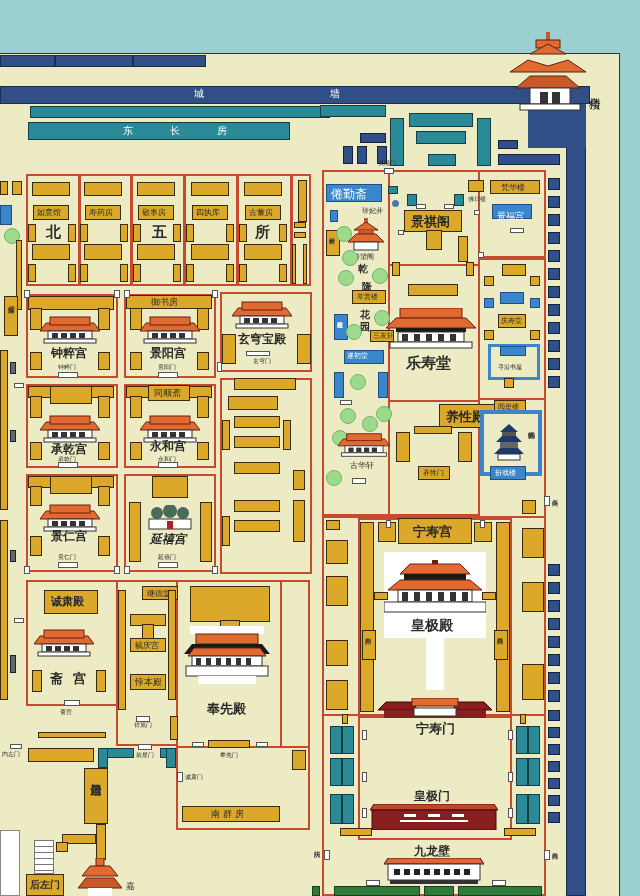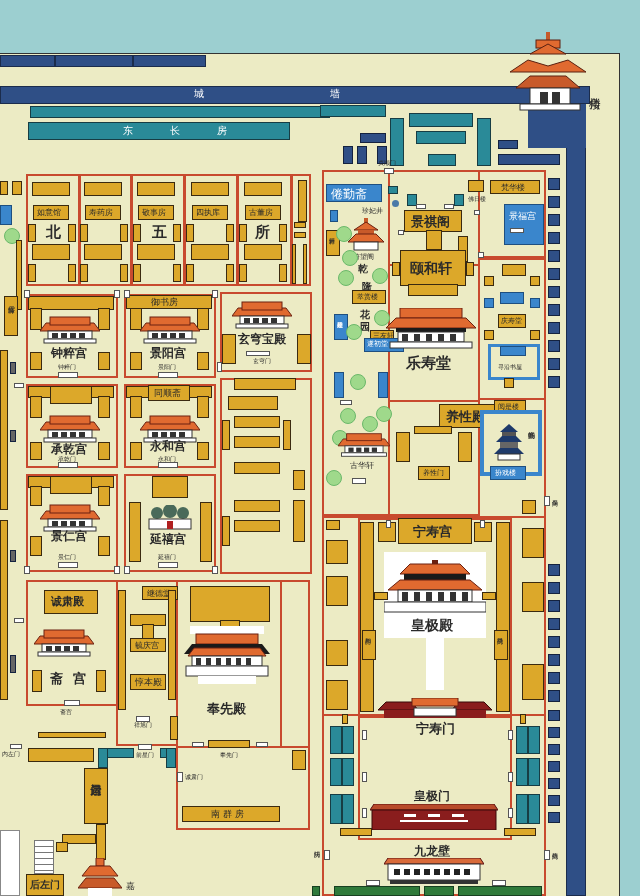--- a/index.html
+++ b/index.html
@@ -303,21 +303,21 @@
   <span class="lbl lbl-sm" style="left:58px;top:554px;font-size:6px;">景仁门</span>
   <div class="abs gate" style="left:58px;top:562px;width:20px;height:6px;"></div>
 
   <svg class="abs" style="left:145px;top:505px;" width="50" height="26" viewBox="0 0 50 26">
     <circle cx="12" cy="8" r="6" fill="#4a6a5a"></circle>
       <circle cx="25" cy="6" r="7" fill="#4a6a5a"></circle>
       <circle cx="38" cy="8" r="6" fill="#4a6a5a"></circle>
     <rect x="4" y="14" width="42" height="10" fill="#fff" stroke="#333"></rect>
     <rect x="22" y="16" width="6" height="8" fill="#b02020"></rect>
   </svg>
-  <span class="lbl lbl-med" style="left:150px;top:533px;">延禧宫</span>
+  <span class="lbl lbl-med" style="left:150px;top:533px;font-style:italic;">延禧宫</span>
   <span class="lbl lbl-sm" style="left:158px;top:554px;font-size:6px;">延禧门</span>
   <div class="abs gate" style="left:158px;top:562px;width:20px;height:6px;"></div>
 
   <div>
     <div class="abs gate" style="left:24px;top:290px;width:6px;height:8px;"></div>
     <div class="abs gate" style="left:114px;top:290px;width:6px;height:8px;"></div>
     <div class="abs gate" style="left:124px;top:290px;width:6px;height:8px;"></div>
     <div class="abs gate" style="left:212px;top:290px;width:6px;height:8px;"></div>
     <div class="abs gate" style="left:24px;top:566px;width:6px;height:8px;"></div>
     <div class="abs gate" style="left:114px;top:566px;width:6px;height:8px;"></div>
@@ -461,21 +461,21 @@
       <span class="lbl lbl-sm" style="left:4px;top:3px;font-size:7px;">萃赏楼</span>
     </div>
   <span class="lbl lbl-med" style="left:360px;top:310px;font-size:10px;">花</span>
   <span class="lbl lbl-med" style="left:360px;top:322px;font-size:10px;">园</span>
   <div class="abs blue" style="left:334px;top:314px;width:14px;height:26px;">
       <span class="lbl lbl-sm lbl-white lbl-vert" style="left:2px;top:2px;font-size:6px;">延趣楼</span>
     </div>
   <div class="abs gold" style="left:370px;top:330px;width:24px;height:12px;">
       <span class="lbl lbl-sm" style="left:2px;top:2px;font-size:7px;">三友轩</span>
     </div>
-  <div class="abs blue" style="left:344px;top:338px;width:40px;height:14px;margin-left:20px;">
+  <div class="abs blue" style="left:344px;top:350px;width:40px;height:14px;">
       <span class="lbl lbl-sm lbl-white" style="left:2px;top:2px;font-size:7px;">遂初堂</span>
     </div>
   <div class="abs blue" style="left:334px;top:372px;width:10px;height:26px;"></div>
   <div class="abs blue" style="left:378px;top:372px;width:10px;height:26px;"></div>
   <div>
     <div class="tree" style="left:336px;top:226px;"></div>
     <div class="tree" style="left:342px;top:250px;"></div>
     <div class="tree" style="left:338px;top:270px;"></div>
     <div class="tree" style="left:372px;top:268px;"></div>
     <div class="tree" style="left:374px;top:310px;"></div>
@@ -488,23 +488,20 @@
     <div class="tree" style="left:326px;top:470px;"></div>
   </div>
 
   <div class="abs teal" style="left:407px;top:194px;width:10px;height:12px;"></div>
   <div class="abs teal" style="left:454px;top:194px;width:10px;height:12px;"></div>
   <div class="abs gold" style="left:404px;top:210px;width:58px;height:22px;">
       <span class="lbl lbl-med" style="left:6px;top:4px;font-size:13px;">景祺阁</span>
     </div>
   <div class="abs gold" style="left:426px;top:230px;width:16px;height:20px;"></div>
   <div class="abs gold" style="left:458px;top:236px;width:10px;height:26px;"></div>
-  <div class="abs gold" style="left:400px;top:250px;width:66px;height:36px;">
-      <span class="lbl lbl-med" style="left:9px;top:10px;font-size:14px;">颐和轩</span>
-    </div>
   <div class="abs gold" style="left:408px;top:284px;width:50px;height:12px;"></div>
   <div class="abs gold" style="left:392px;top:262px;width:8px;height:14px;"></div>
   <div class="abs gold" style="left:466px;top:262px;width:8px;height:14px;"></div>
   <svg class="abs" style="left:386px;top:308px;" width="90" height="42" viewBox="0 0 90 42">
     <rect x="14" y="0" width="62" height="10" fill="#e06a30" stroke="#6a2010"></rect>
     <polygon points="0,20 10,10 80,10 90,20" fill="#e06a30" stroke="#6a2010"></polygon>
     <rect x="10" y="20" width="70" height="4" fill="#1a1a1a"></rect>
     <rect x="12" y="24" width="66" height="10" fill="#fff" stroke="#333"></rect>
     <rect x="16" y="26" width="6" height="7" fill="#333"></rect>
       <rect x="28" y="26" width="6" height="7" fill="#333"></rect>
@@ -513,21 +510,21 @@
       <rect x="64" y="26" width="6" height="7" fill="#333"></rect>
     <rect x="4" y="34" width="82" height="6" fill="#fff" stroke="#333"></rect>
   </svg>
   <span class="lbl lbl-big" style="left:406px;top:356px;">乐寿堂</span>
 
   <div class="abs gold" style="left:468px;top:180px;width:16px;height:12px;"></div>
   <div class="abs gold" style="left:490px;top:180px;width:50px;height:14px;">
       <span class="lbl lbl-sm" style="left:10px;top:3px;font-size:8px;">梵华楼</span>
     </div>
   <span class="lbl lbl-sm" style="left:468px;top:196px;font-size:6px;">佛日楼</span>
-  <div class="abs blue" style="left:504px;top:204px;width:40px;height:41px;">
+  <div class="abs blue" style="left:492px;top:204px;width:40px;height:15px;">
       <span class="lbl lbl-sm lbl-white" style="left:4px;top:7px;font-size:9px;">景福宫</span>
     </div>
 
   <div class="abs gold" style="left:502px;top:264px;width:24px;height:12px;"></div>
   <div class="abs gold" style="left:484px;top:276px;width:10px;height:10px;"></div>
   <div class="abs gold" style="left:530px;top:276px;width:10px;height:10px;"></div>
   <div class="abs blue" style="left:500px;top:292px;width:24px;height:12px;"></div>
   <div class="abs blue" style="left:484px;top:298px;width:10px;height:10px;"></div>
   <div class="abs blue" style="left:530px;top:298px;width:10px;height:10px;"></div>
   <div class="abs gold" style="left:498px;top:314px;width:28px;height:14px;">

